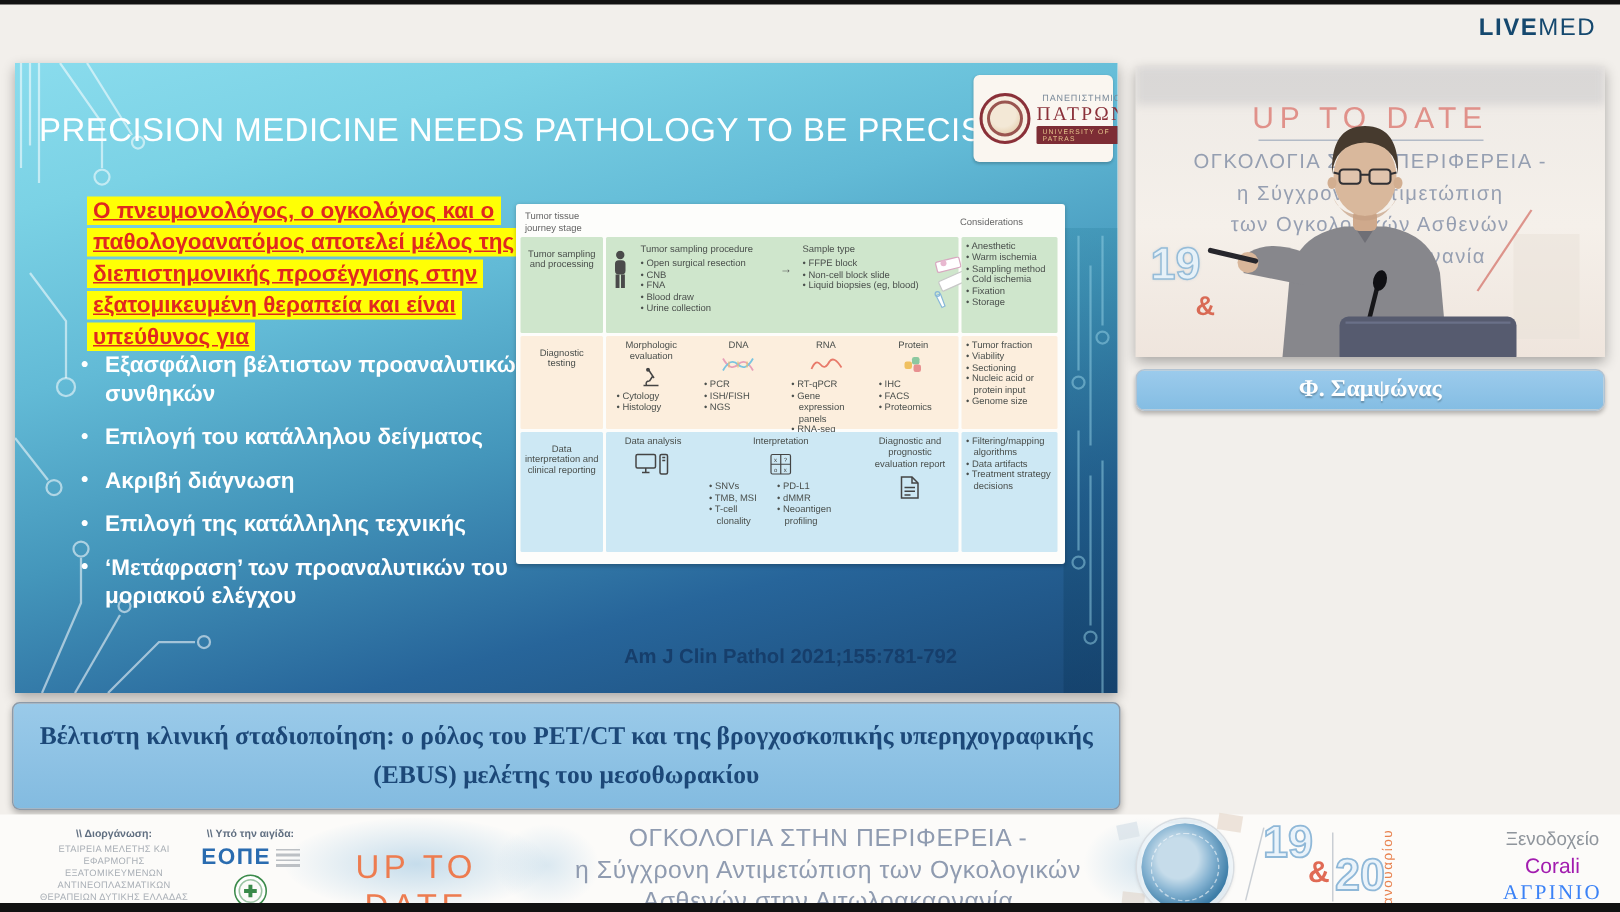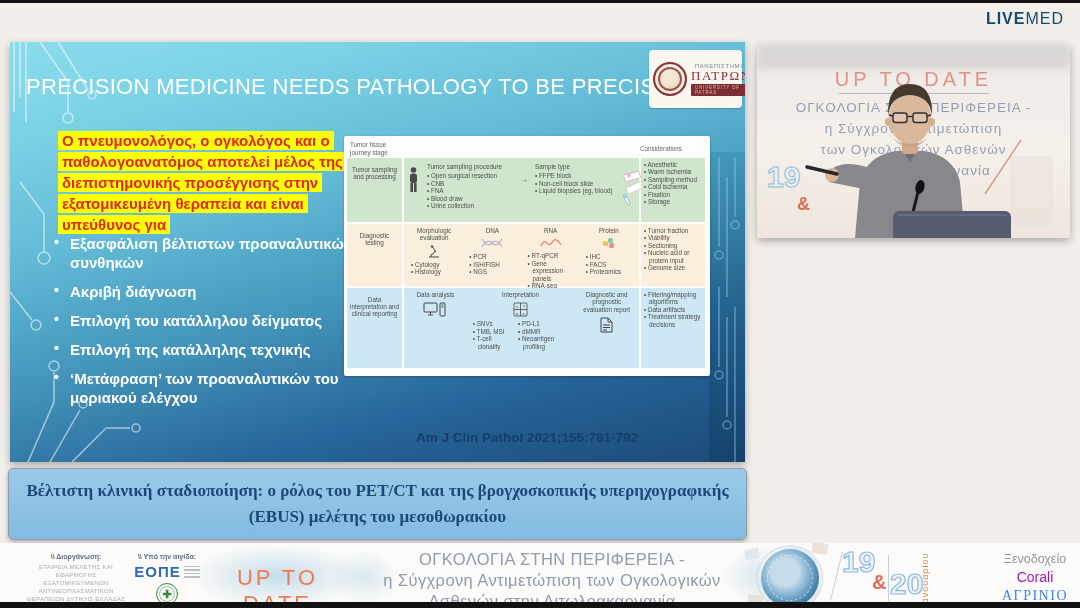--- a/index.html
+++ b/index.html
@@ -24,21 +24,21 @@
   #uni-logo { position:absolute; top:8px; right:3px; width:93px; height:58px; background:#faf6f0; border-radius:4px;
     display:flex; align-items:center; padding:4px; gap:4px; box-shadow:0 1px 2px rgba(0,0,0,.2); }
   #uni-seal { width:34px; height:34px; border-radius:50%; border:2px solid #8a3039; flex:none;
     background:radial-gradient(circle at 45% 40%, #f3e8d6 0 35%, #e5cfae 60%, #caa57e 100%);
     box-shadow:inset 0 0 0 3px #f7efe2, inset 0 0 0 5px #9a5550; }
   #uni-text { display:flex; flex-direction:column; align-items:center; width:100%; }
   .uni-l1 { font-size:6px; letter-spacing:.6px; color:#7a8a9a; }
   .uni-l2 { font-family:"Liberation Serif", serif; font-size:13px; letter-spacing:1.5px; color:#8a3039; line-height:14px; }
   .uni-l3 { font-size:4.5px; letter-spacing:.8px; color:#e4c28a; background:#7d2d35; padding:1px 4px; margin-top:1px; border-radius:1px; }
 
-  #highlight-block { position:absolute; left:48px; top:88px; width:292px; font-size:15px; font-weight:700; color:#e02820; line-height:21px; }
+  #highlight-block { position:absolute; left:48px; top:88px; width:292px; font-size:15px; font-weight:700; color:#e02820; line-height:21px;text-decoration:underline; }
   #highlight-block span { background:#ffff05; padding:1px 4px; -webkit-box-decoration-break:clone; box-decoration-break:clone; }
 
   #slide-bullets { position:absolute; left:42px; top:192px; width:305px; list-style:none; }
   .slide-bullet { position:relative; padding-left:18px; margin-bottom:10px; font-size:15px; font-weight:700; color:#fff; line-height:19px; }
   .slide-bullet::before { content:"•"; position:absolute; left:2px; top:-1px; font-size:14px; }
 
   
   #figure { position:absolute; left:334px; top:94px; width:366px; height:240px; background:#fdfdfb; border-radius:2px;
     padding:3px; font-size:6.3px; color:#4a4f4c; box-shadow:0 1px 3px rgba(0,0,0,.25); }
   #fig-header { display:flex; justify-content:space-between; height:19px; padding:2px 3px; color:#666; }
@@ -210,22 +210,22 @@
         <div class="uni-l3">UNIVERSITY OF PATRAS</div>
       </div>
     </div>
 
     <div id="highlight-block">
       <span>Ο πνευμονολόγος, ο ογκολόγος και ο παθολογοανατόμος αποτελεί μέλος της διεπιστημονικής προσέγγισης στην εξατομικευμένη θεραπεία και είναι υπεύθυνος για</span>
     </div>
 
     <ul id="slide-bullets">
         <li class="slide-bullet">Εξασφάλιση βέλτιστων προαναλυτικών συνθηκών</li>
+        <li class="slide-bullet">Επιλογή του κατάλληλου δείγματος</li>
         <li class="slide-bullet">Ακριβή διάγνωση</li>
-        <li class="slide-bullet">Επιλογή του κατάλληλου δείγματος</li>
         <li class="slide-bullet">Επιλογή της κατάλληλης τεχνικής</li>
         <li class="slide-bullet">‘Μετάφραση’ των προαναλυτικών του μοριακού ελέγχου</li>
       </ul>
 
     <div id="figure">
       <div id="fig-header">
         <div class="fh-left">Tumor tissue journey stage</div>
         <div class="fh-right">Considerations</div>
       </div>
 
@@ -450,20 +450,23 @@
       </g>
 
       <line x1="150" y1="192" x2="161" y2="148" stroke="#17171a" stroke-width="3" stroke-linecap="round"></line>
       <ellipse cx="163" cy="143" rx="4.5" ry="7" transform="rotate(14 163 143)" fill="#101014"></ellipse>
 
       <rect x="136" y="167" width="118" height="32" rx="6" fill="#565b6f"></rect>
       <line x1="140" y1="171" x2="250" y2="171" stroke="#6a7088" stroke-width="1.5"></line>
     </svg>
   </div>
 
+  <div id="name-badge">
+    <span>Φ. Σαμψώνας</span>
+  </div>
 
   <div id="footer">
     <div id="wc1" class="wc-patch"></div>
     <div id="wc2" class="wc-patch"></div>
     <div id="wc3" class="wc-patch"></div>
 
     <div id="organizer">
       <div class="foot-label">\\ Διοργάνωση:</div>
       <div>
           <div class="org-line">ΕΤΑΙΡΕΙΑ ΜΕΛΕΤΗΣ ΚΑΙ ΕΦΑΡΜΟΓΗΣ</div>

